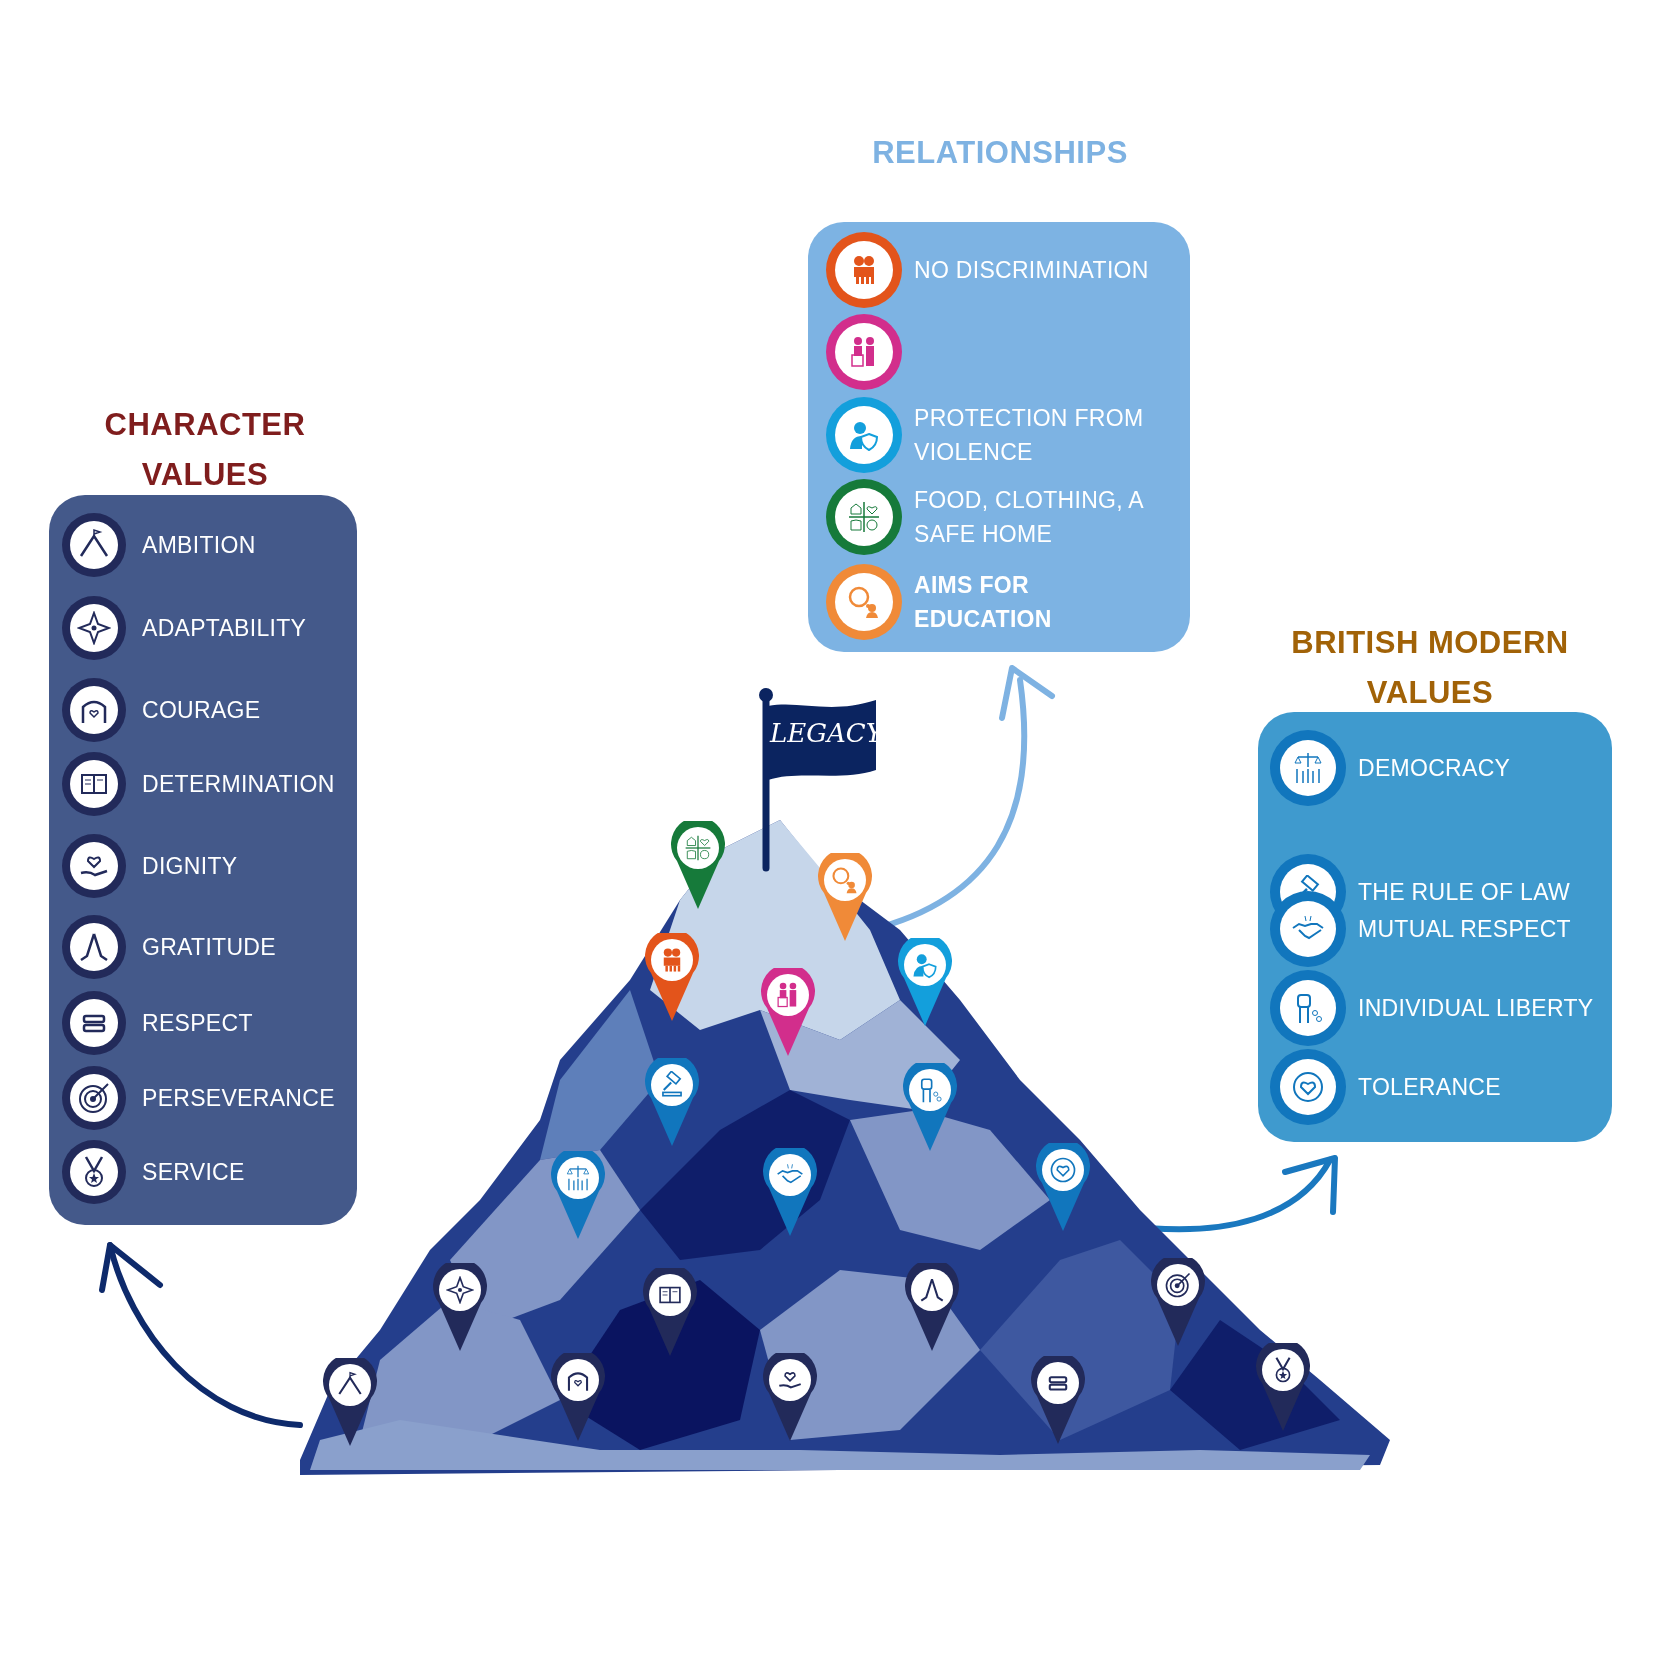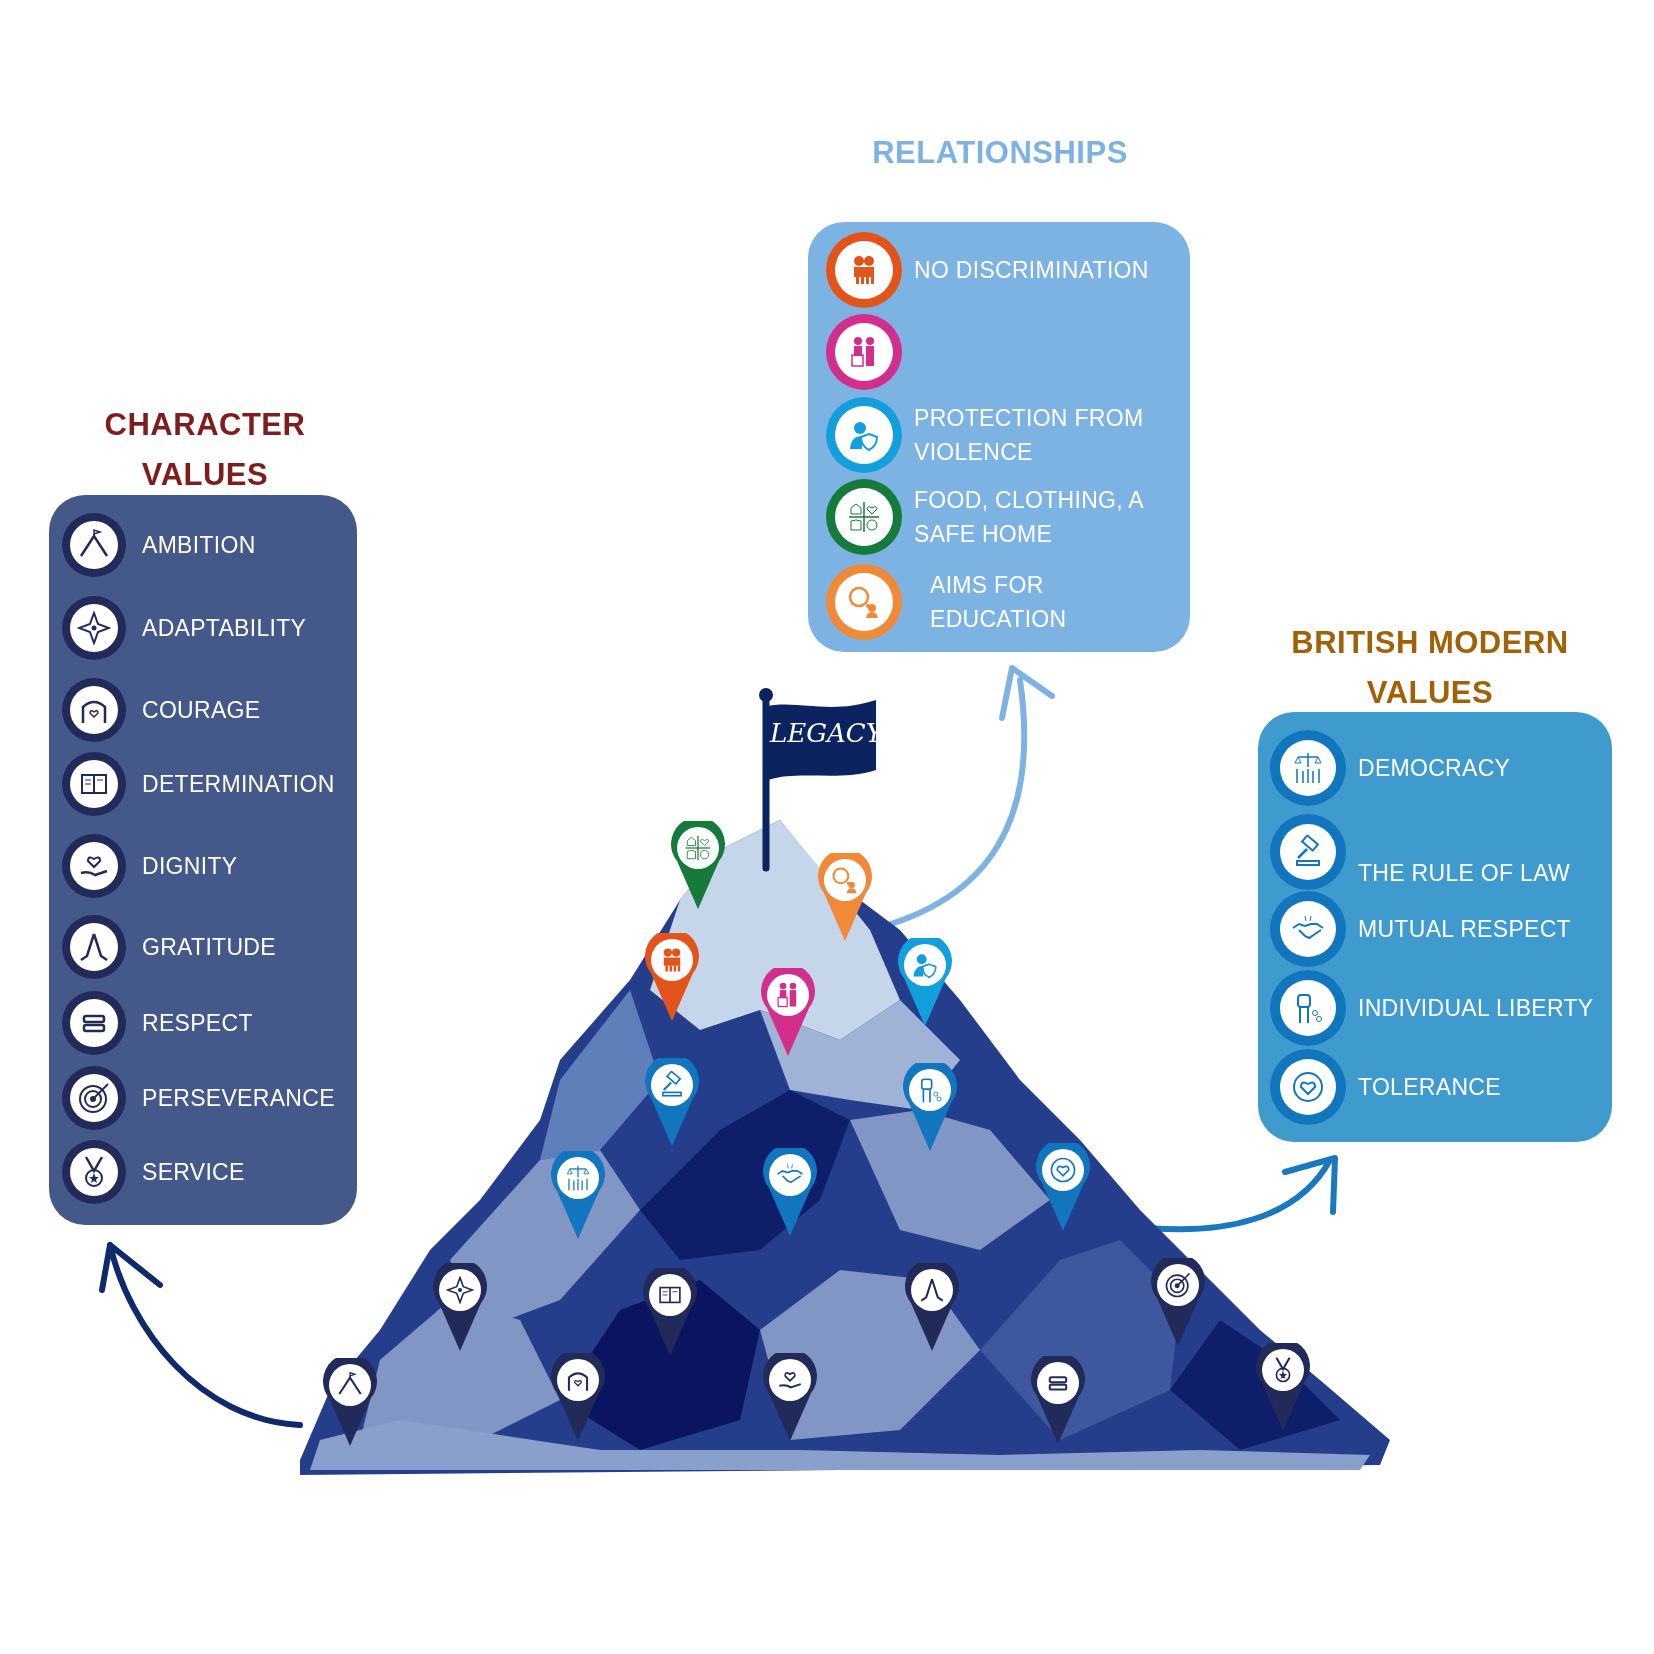--- a/index.html
+++ b/index.html
@@ -474,21 +474,21 @@
     <div class="badge" style="background:#f08a38;width:76px;height:76px;">
       <div class="inner" style="width:58px;height:58px;">
           <svg class="ic" viewBox="0 0 34 34">
             <circle cx="12" cy="12" r="9" fill="none" stroke="#f08a38" stroke-width="2.5"></circle>
             <circle cx="21" cy="21" r="2" fill="#f08a38"></circle>
             <circle cx="25" cy="23" r="4" fill="#f08a38"></circle>
             <path d="M19,33 Q20,27 25,27 Q30,27 31,33 Z" fill="#f08a38"></path>
           </svg>
         </div>
     </div>
-    <div class="label" style="margin-left:28px;">
+    <div class="label" style="margin-left:12px;font-weight:bold;">
       <div>AIMS FOR</div>
       <div>EDUCATION</div>
     </div>
   </div>
   </div>
 
 <div class="title" style="left:1260px;top:618px;width:340px;color:#a16207;">
   <div>BRITISH MODERN</div>
   <div>VALUES</div>
 </div>
@@ -500,21 +500,21 @@
           <svg class="ic" viewBox="0 0 34 34">
             <line x1="17" y1="2" x2="17" y2="16" stroke="#1176bd" stroke-width="1.5"></line>
             <line x1="7" y1="6" x2="27" y2="6" stroke="#1176bd" stroke-width="1.5"></line>
             <path d="M4,12 L7,6 L10,12 Z M24,12 L27,6 L30,12 Z" fill="none" stroke="#1176bd"></path>
             <path d="M6,32 L6,18 M12,32 L12,20 M17,32 L17,18 M22,32 L22,20 M28,32 L28,18" stroke="#1176bd" stroke-width="1.5"></path>
           </svg>
         </div>
     </div>
     <span class="label" style="margin-left:12px;">DEMOCRACY</span>
   </div>
-    <div class="item" style="left:1270px;top:814px;align-items:flex-end;">
+    <div class="item" style="left:1270px;top:854px;">
     <div class="badge" style="background:#1176bd;width:76px;height:76px;">
       <div class="inner" style="width:56px;height:56px;">
           <svg class="ic" viewBox="0 0 34 34">
             <rect x="12" y="4" width="14" height="8" transform="rotate(40 19 8)" fill="none" stroke="#1176bd" stroke-width="2"></rect>
             <line x1="16" y1="14" x2="7" y2="23" stroke="#1176bd" stroke-width="2.5"></line>
             <rect x="6" y="26" width="22" height="4" fill="none" stroke="#1176bd" stroke-width="2"></rect>
           </svg>
         </div>
     </div>
     <span class="label" style="margin-left:12px;">THE RULE OF LAW</span>

